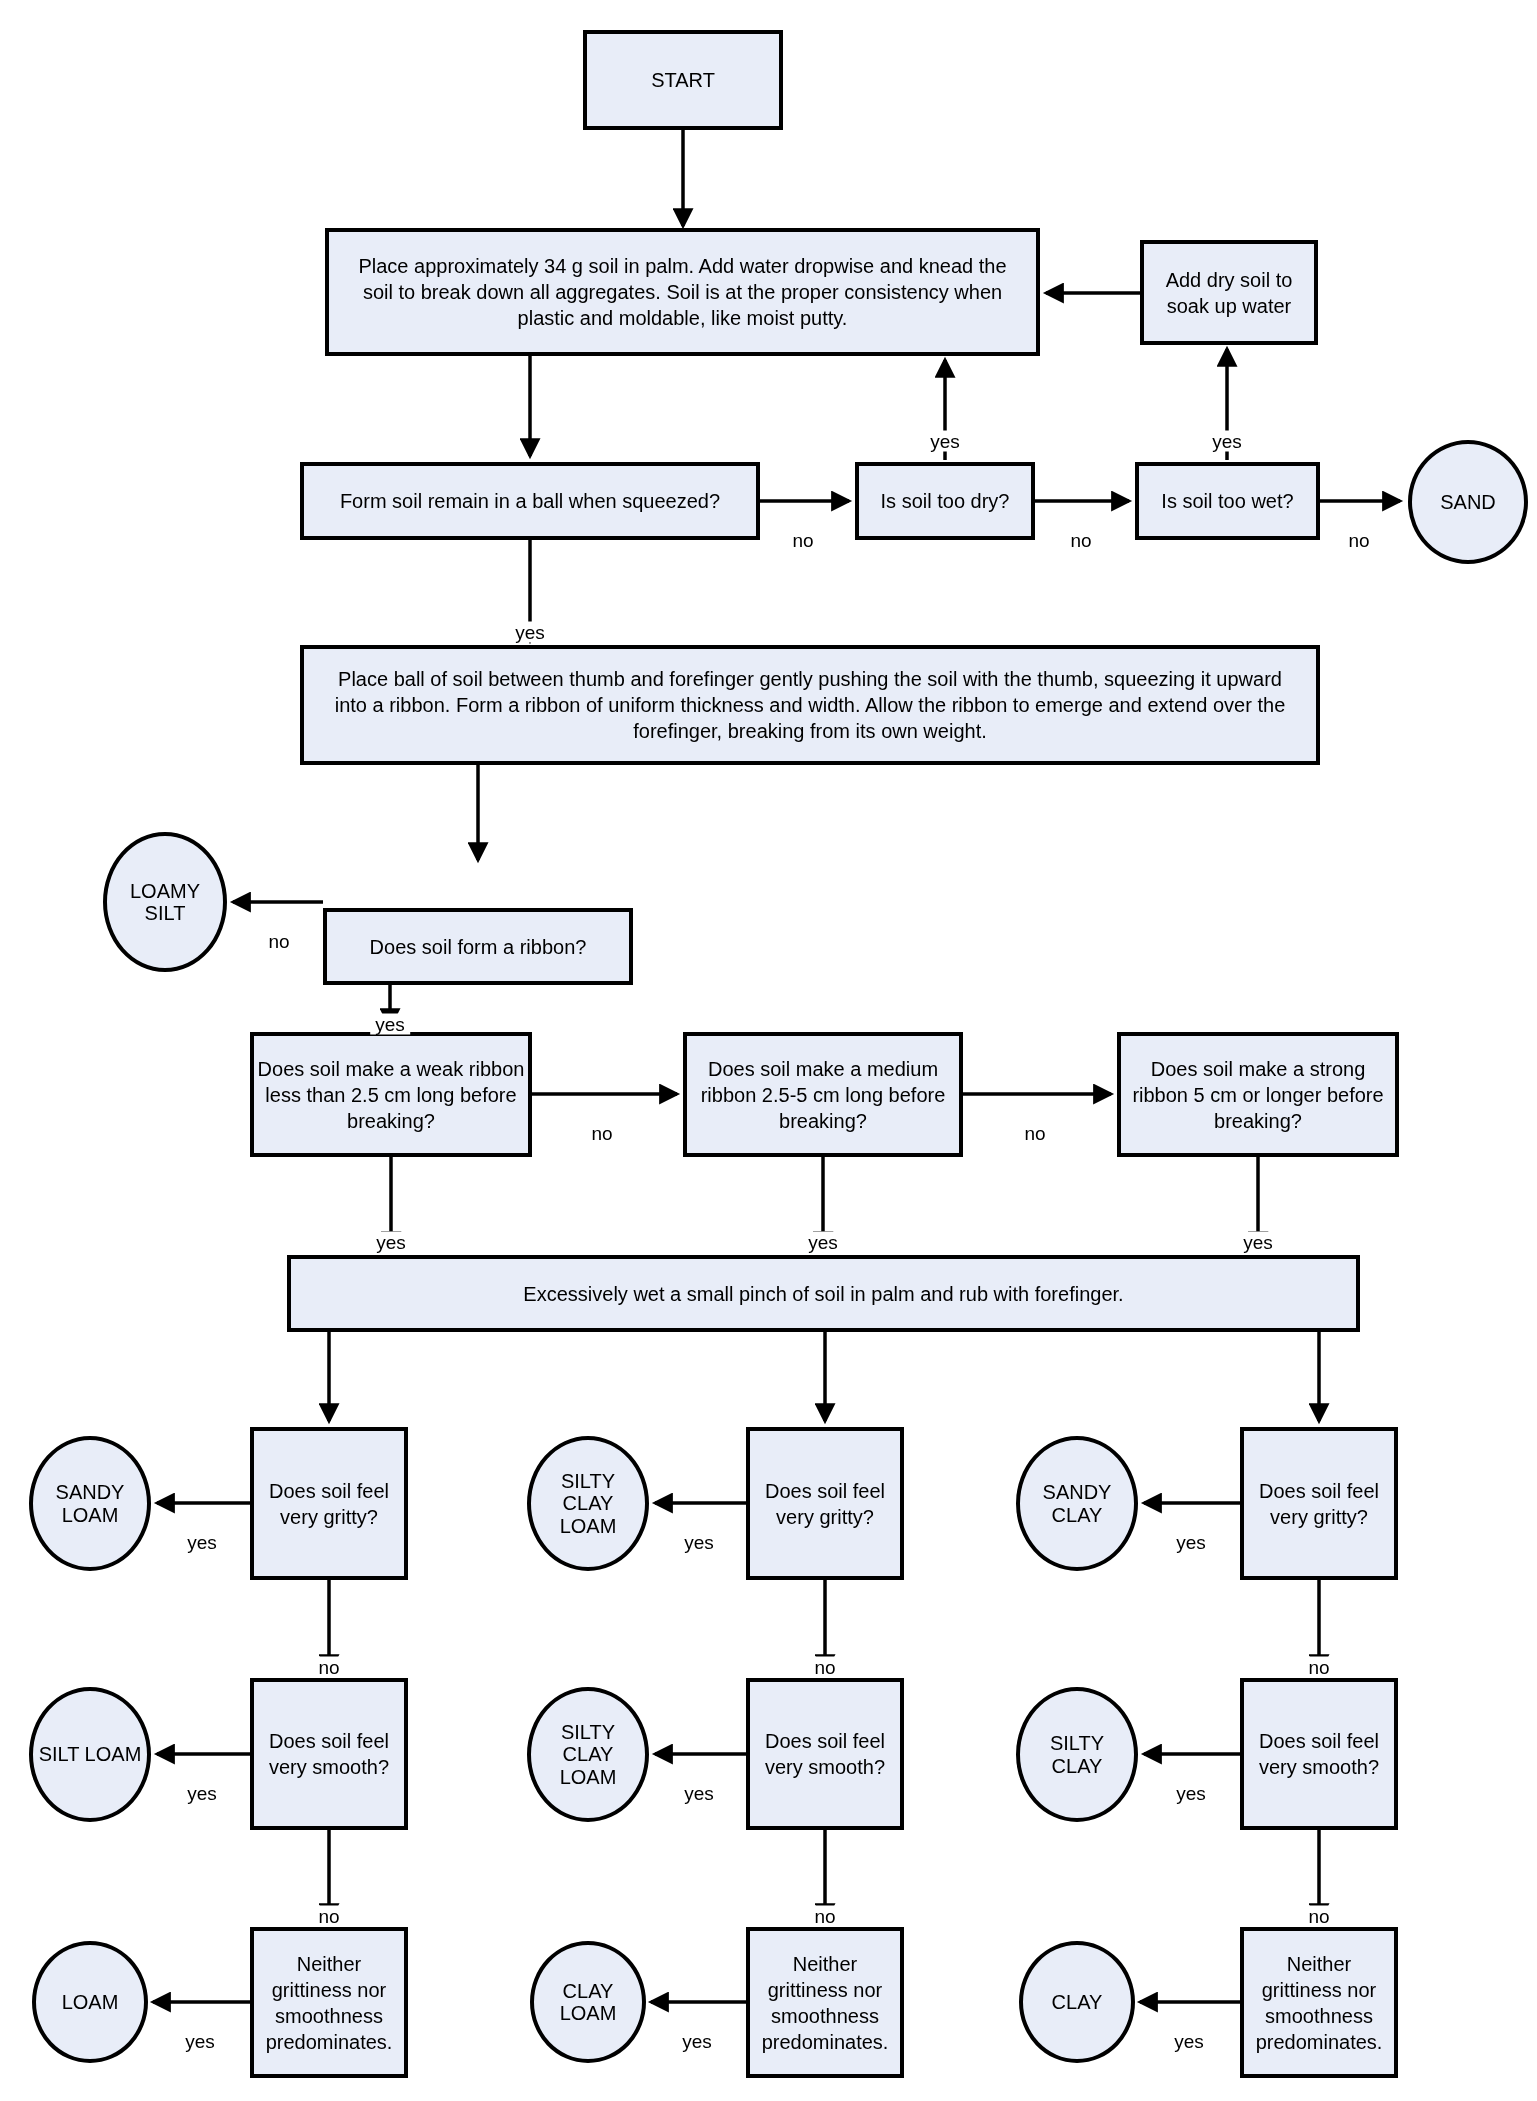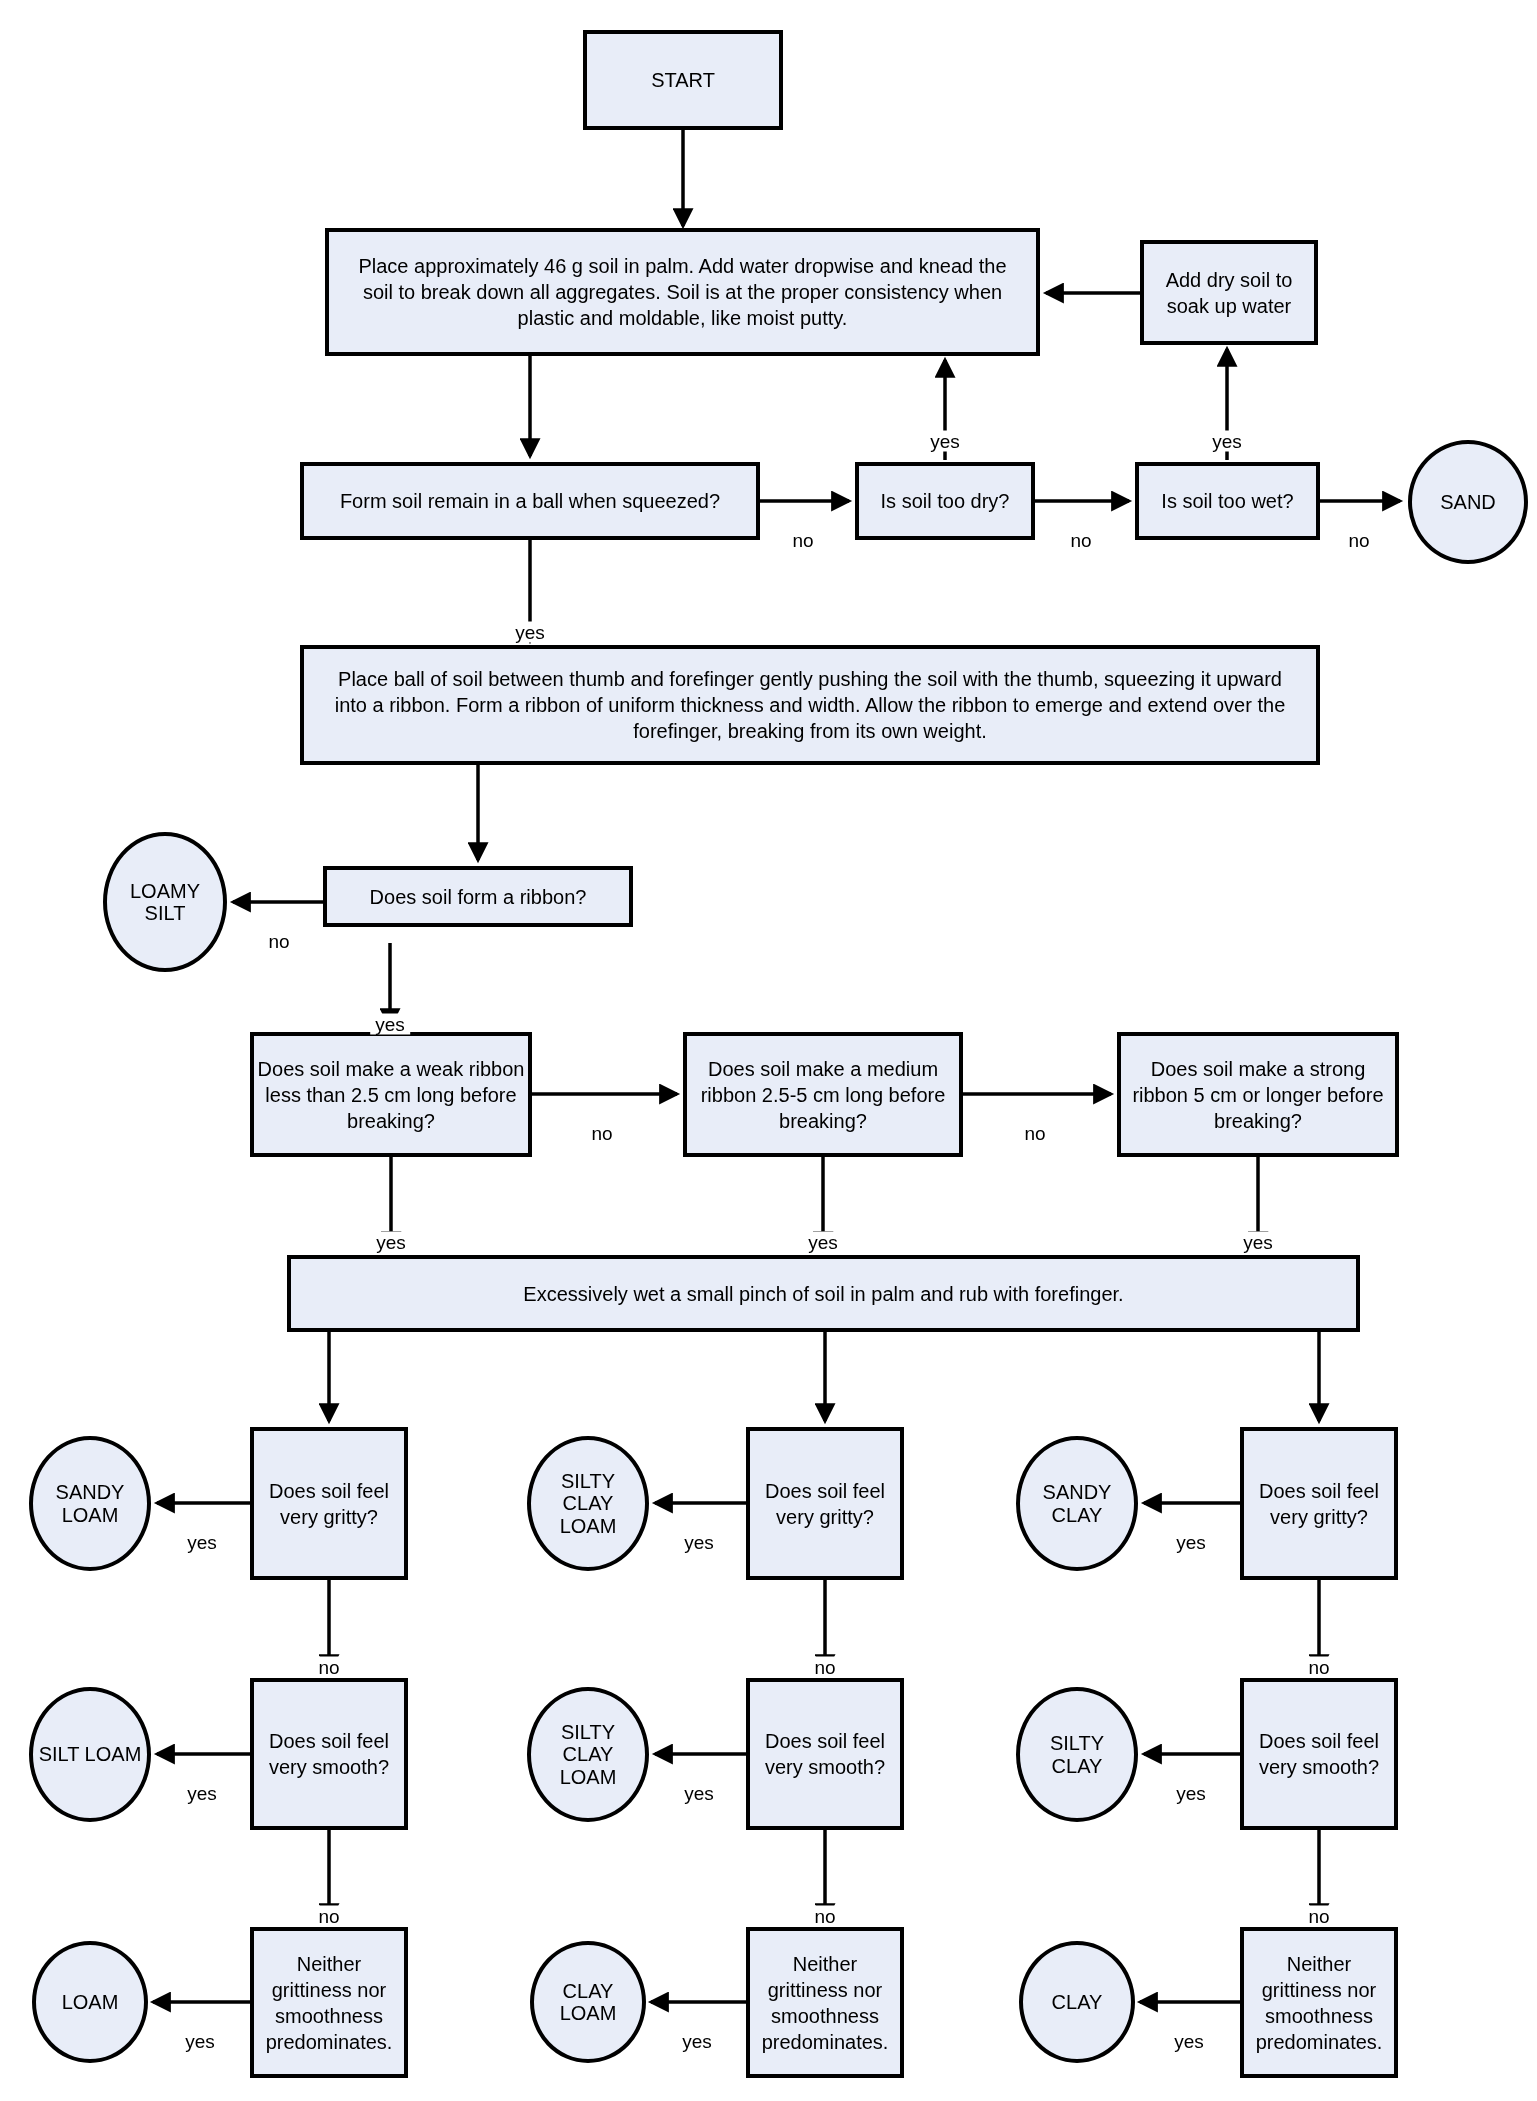--- a/index.html
+++ b/index.html
@@ -104,28 +104,28 @@
     <path d="M1240,1754 H1144" marker-end="url(#ah)"></path>
     <path d="M329,1830 V1921" marker-end="url(#ah)"></path>
     <path d="M825,1830 V1921" marker-end="url(#ah)"></path>
     <path d="M1319,1830 V1921" marker-end="url(#ah)"></path>
     <path d="M250,2002 H153" marker-end="url(#ah)"></path>
     <path d="M746,2002 H651" marker-end="url(#ah)"></path>
     <path d="M1240,2002 H1140" marker-end="url(#ah)"></path>
   </svg>
 
   <div class="node" style="left:583px;top:30px;width:200px;height:100px">START</div>
-  <div class="node rect-wide" style="left:325px;top:228px;width:715px;height:128px">Place approximately 46 g soil in palm. Add water dropwise and knead the soil to break down all aggregates. Soil is at the proper consistency when plastic and moldable, like moist putty.</div>
+  <div class="node rect-wide" style="left:325px;top:228px;width:715px;height:128px">Place approximately 34 g soil in palm. Add water dropwise and knead the soil to break down all aggregates. Soil is at the proper consistency when plastic and moldable, like moist putty.</div>
   <div class="node" style="left:1140px;top:240px;width:178px;height:105px">Add dry soil to soak up water</div>
   <div class="node" style="left:300px;top:462px;width:460px;height:78px">Form soil remain in a ball when squeezed?</div>
   <div class="node" style="left:855px;top:462px;width:180px;height:78px">Is soil too dry?</div>
   <div class="node" style="left:1135px;top:462px;width:185px;height:78px">Is soil too wet?</div>
   <div class="node circle" style="left:1408px;top:440px;width:120px;height:124px">SAND</div>
   <div class="node rect-wide" style="left:300px;top:645px;width:1020px;height:120px">Place ball of soil between thumb and forefinger gently pushing the soil with the thumb, squeezing it upward into a ribbon. Form a ribbon of uniform thickness and width. Allow the ribbon to emerge and extend over the forefinger, breaking from its own weight.</div>
-  <div class="node" style="left:323px;top:866px;width:310px;height:61px">Does soil form a ribbon?</div>
+  <div class="node" style="left:323px;top:908px;width:310px;height:77px">Does soil form a ribbon?</div>
   <div class="node circle" style="left:103px;top:832px;width:124px;height:140px">LOAMY SILT</div>
   <div class="node" style="left:250px;top:1032px;width:282px;height:125px">Does soil make a weak ribbon less than 2.5 cm long before breaking?</div>
   <div class="node" style="left:683px;top:1032px;width:280px;height:125px">Does soil make a medium ribbon 2.5-5 cm long before breaking?</div>
   <div class="node" style="left:1117px;top:1032px;width:282px;height:125px">Does soil make a strong ribbon 5 cm or longer before breaking?</div>
   <div class="node rect-wide" style="left:287px;top:1255px;width:1073px;height:77px">Excessively wet a small pinch of soil in palm and rub with forefinger.</div>
 
   <div class="node" style="left:250px;top:1427px;width:158px;height:153px">Does soil feel very gritty?</div>
   <div class="node" style="left:746px;top:1427px;width:158px;height:153px">Does soil feel very gritty?</div>
   <div class="node" style="left:1240px;top:1427px;width:158px;height:153px">Does soil feel very gritty?</div>
   <div class="node circle" style="left:29px;top:1436px;width:122px;height:135px">SANDY LOAM</div>

